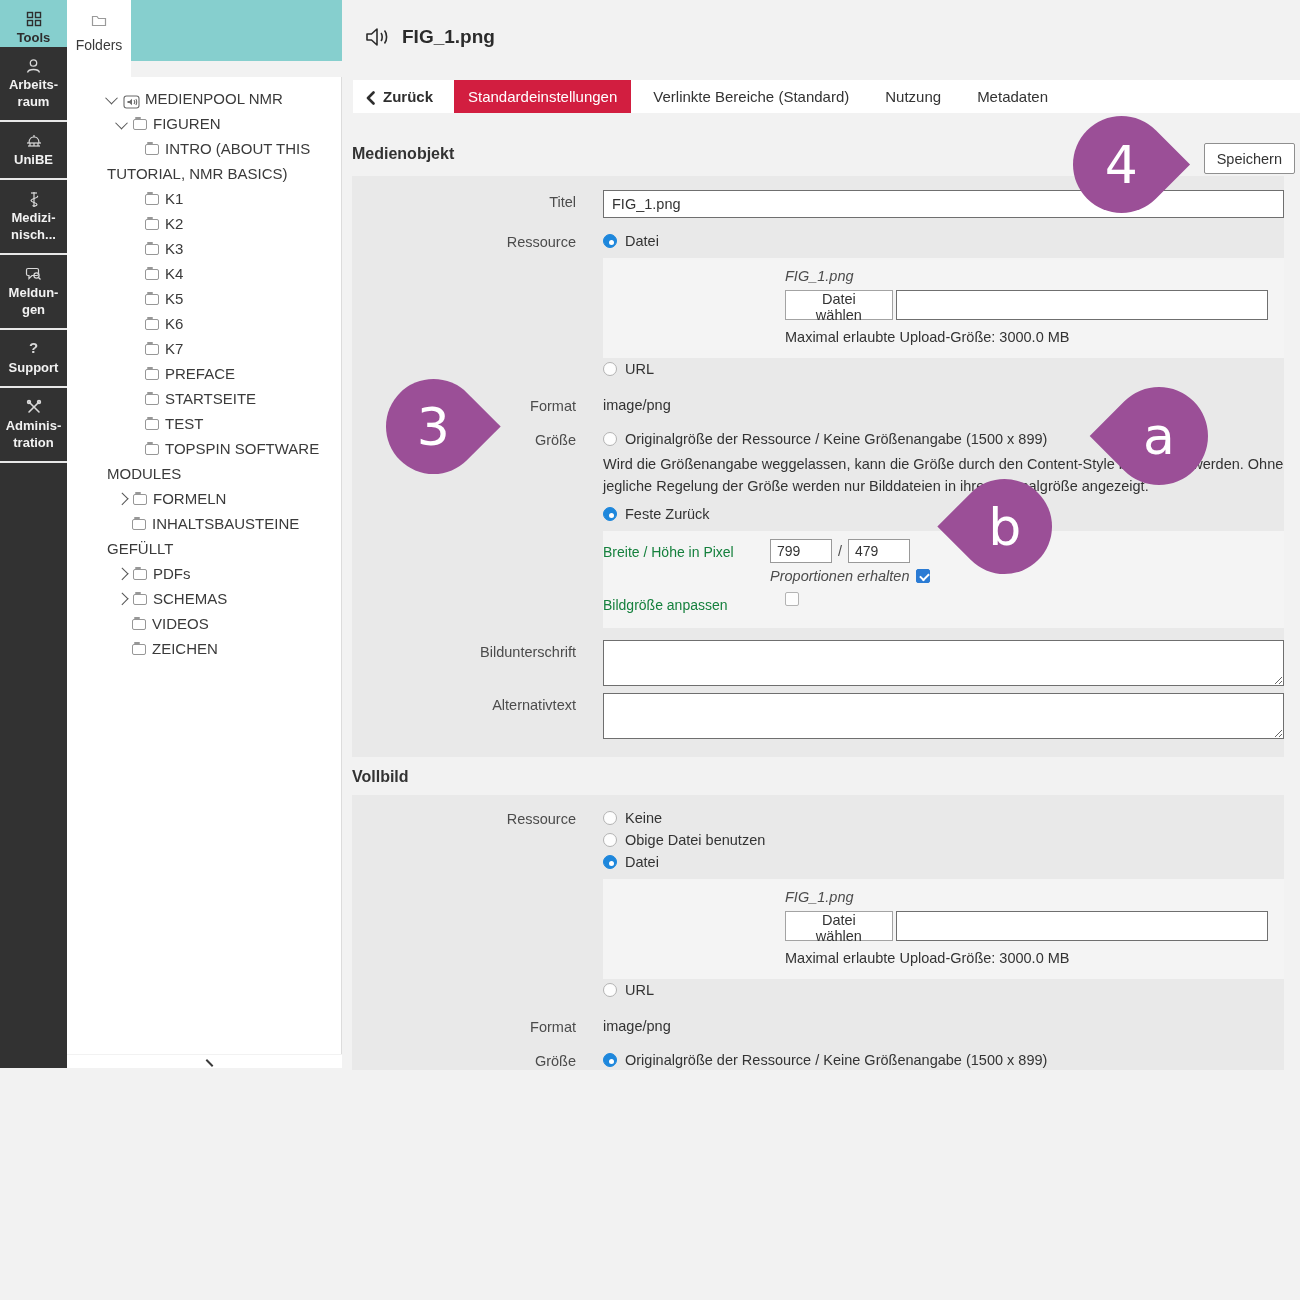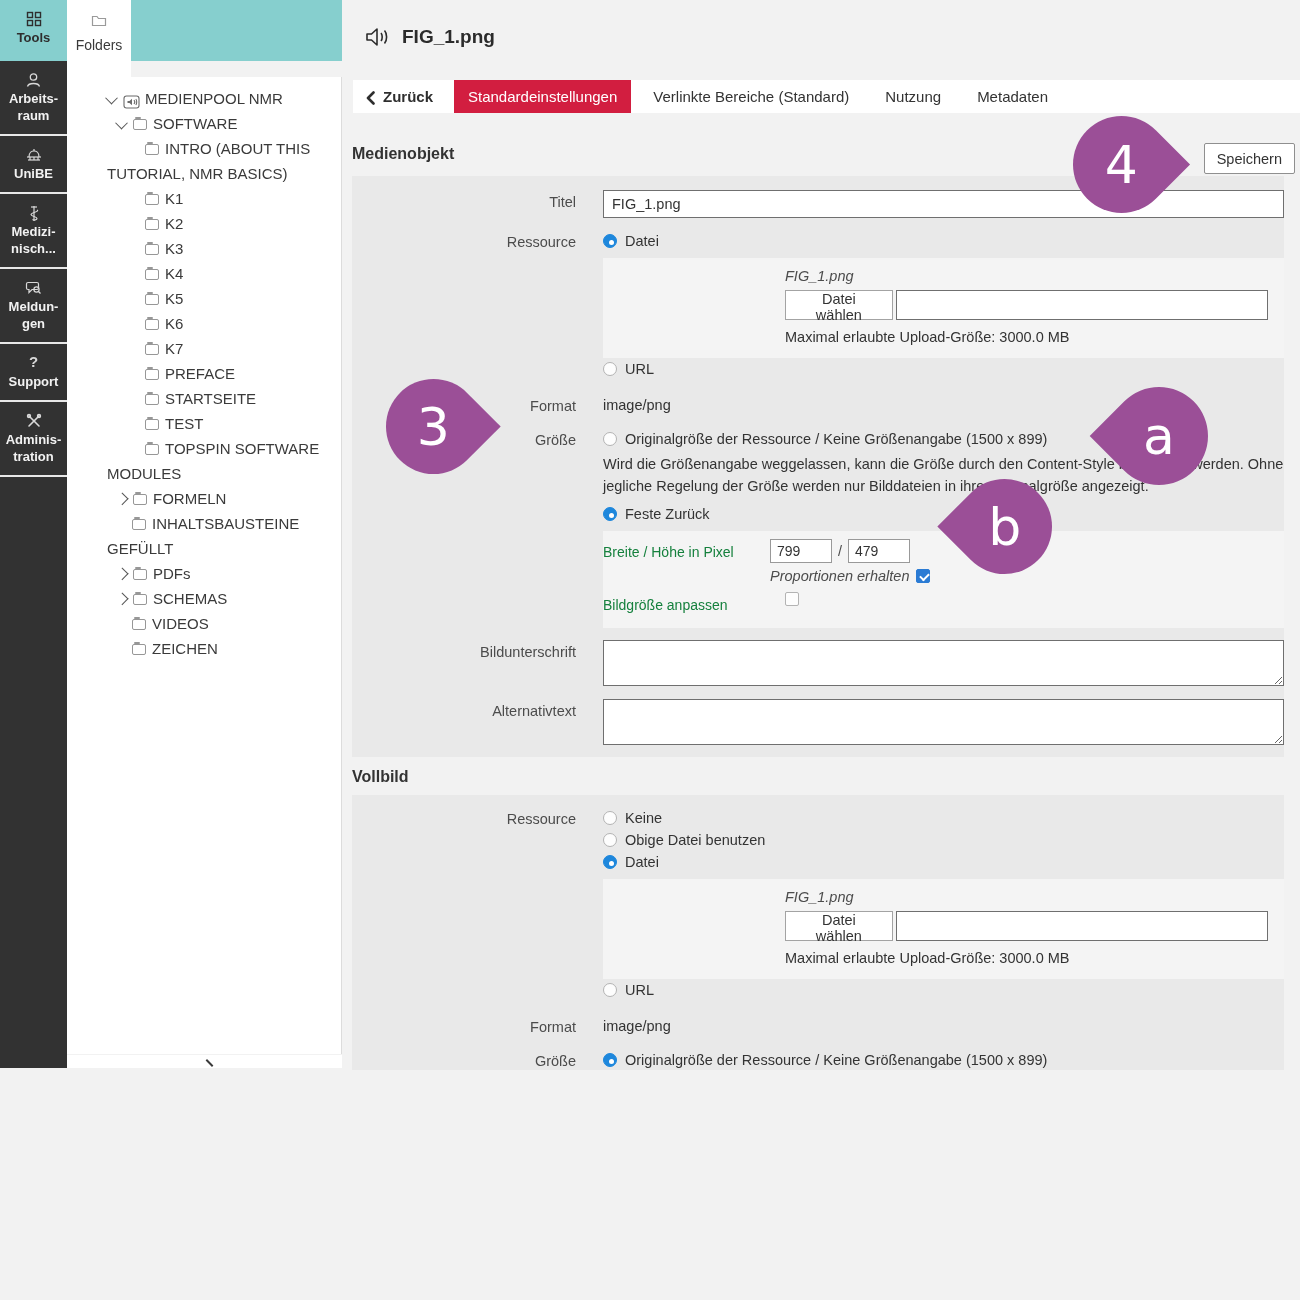--- a/index.html
+++ b/index.html
@@ -3,21 +3,21 @@
 <meta charset="utf-8">
 <style>
   * { margin:0; padding:0; box-sizing:border-box; }
   html,body { width:1300px; height:1300px; }
   body { background:#f2f2f2; font-family:"Liberation Sans", sans-serif; color:#333; }
   .stage { position:relative; width:1300px; height:1300px; overflow:hidden; }
 
   
   .rail { position:absolute; left:0; top:0; width:67px; height:1068px; background:#323232; }
   .rail-item { width:67px; padding:9px 2px 10px; text-align:center; border-bottom:2px solid #e8e8e8; cursor:pointer; }
-  .rail-item.tools { background:#86cfce; color:#2e2e2e; border-bottom:none; height:61px; }
+  .rail-item.tools { background:#86cfce; color:#2e2e2e; border-bottom:none; height:47px; }
   .rail-item .ric { display:block; height:18px; margin-bottom:2px; color:#d9d9d9; font-size:14px; line-height:18px; }
   .rail-item.tools .ric { color:#2e2e2e; }
   .rail-label { display:block; color:#f2f2f2; font-size:13px; font-weight:700; line-height:17px; word-wrap:break-word; }
   .rail-item.tools .rail-label { color:#2e2e2e; }
 
   
   .folders-tab { position:absolute; left:67px; top:0; width:64px; height:77px; background:#fff; text-align:center; padding-top:12px; cursor:pointer; z-index:2; }
   .folders-tab .fic { display:block; margin:0 auto 6px; }
   .folders-tab .ftxt { font-size:14px; color:#3a3a3a; }
   .teal-bar { position:absolute; left:131px; top:0; width:211px; height:61px; background:#86cfce; }
@@ -81,21 +81,21 @@
   .brow { display:flex; align-items:flex-start; }
   .blabel { flex:0 0 167px; padding:3px 17px 0 0; text-align:left; font-size:14px; color:#15803d; line-height:21px; }
   .bctrl { flex:1; min-width:0; }
   .dim-input { width:62px; height:24px; border:1px solid #999; background:#fff; font:inherit; font-size:14px; padding:0 6px; color:#333; }
   .dim-sep { margin:0 6px; color:#4c4c4c; }
   .prop-line { display:flex; align-items:center; gap:7px; margin-top:5px; font-style:italic; color:#4c4c4c; font-size:14.5px; }
   .cbrow { margin-top:8px;gap:15px; }
 
   textarea.ta { width:100%; height:46px; border:1px solid #6f6f6f; background:#fff; font:inherit; font-size:14.5px; padding:4px 8px; resize:both; }
 
-  .mt12{margin-top:12px;} .mt10{} .mt14{margin-top:14px;} .mt6{margin-top:6px;} .mt8{margin-top:10px;}
+  .mt12{margin-top:12px;} .mt10{} .mt14{margin-top:14px;} .mt6{margin-top:6px;} .mt8{margin-top:4px;}
 
   
   .pin { position:absolute; background:#9b4f97; display:flex; align-items:center; justify-content:center; z-index:10; }
   .pin.right { border-radius:50% 0 50% 50%; transform:rotate(45deg); }
   .pin.left  { border-radius:0 50% 50% 50%; transform:rotate(-45deg); }
   .pin span { color:#fff; font-family:"DejaVu Sans", sans-serif; font-size:52px; line-height:1; }
   .pin.right span { transform:rotate(-45deg); }
   .pin.left span  { transform:rotate(45deg); }
 
   .icon-svg { display:inline-block; vertical-align:middle; }
@@ -203,21 +203,21 @@
 
   <div class="tree-panel">
     <div class="trow lvl0"><span class="caret down"></span><span class="tmedia"><svg class="icon-svg" width="17" height="14" viewBox="0 0 17 14">
             <g fill="none" stroke="#6b6b6b" stroke-width="1.1">
               <rect x="1" y="1" width="15" height="12" rx="2.5"></rect>
               <path d="M4.5 6 H6.5 L9 3.8 V10.2 L6.5 8 H4.5 Z" fill="#6b6b6b" stroke="none"></path>
               <path d="M11 5 C11.8 6 11.8 8 11 9"></path>
               <path d="M12.8 4 C14 5.3 14 8.7 12.8 10"></path>
             </g>
           </svg></span><span>MEDIENPOOL NMR</span></div>
-    <div class="trow lvl1"><span class="caret down"></span><span class="fold"></span><span>SOFTWARE</span></div>
+    <div class="trow lvl1"><span class="caret down"></span><span class="fold"></span><span>FIGUREN</span></div>
     <div class="trow lvl2"><span class="fold"></span><span>INTRO (ABOUT THIS TUTORI­AL, NMR BASICS)</span></div>
     <div class="trow lvl2"><span class="fold"></span><span>K1</span></div>
     <div class="trow lvl2"><span class="fold"></span><span>K2</span></div>
     <div class="trow lvl2"><span class="fold"></span><span>K3</span></div>
     <div class="trow lvl2"><span class="fold"></span><span>K4</span></div>
     <div class="trow lvl2"><span class="fold"></span><span>K5</span></div>
     <div class="trow lvl2"><span class="fold"></span><span>K6</span></div>
     <div class="trow lvl2"><span class="fold"></span><span>K7</span></div>
     <div class="trow lvl2"><span class="fold"></span><span>PREFACE</span></div>
     <div class="trow lvl2"><span class="fold"></span><span>STARTSEITE</span></div>

